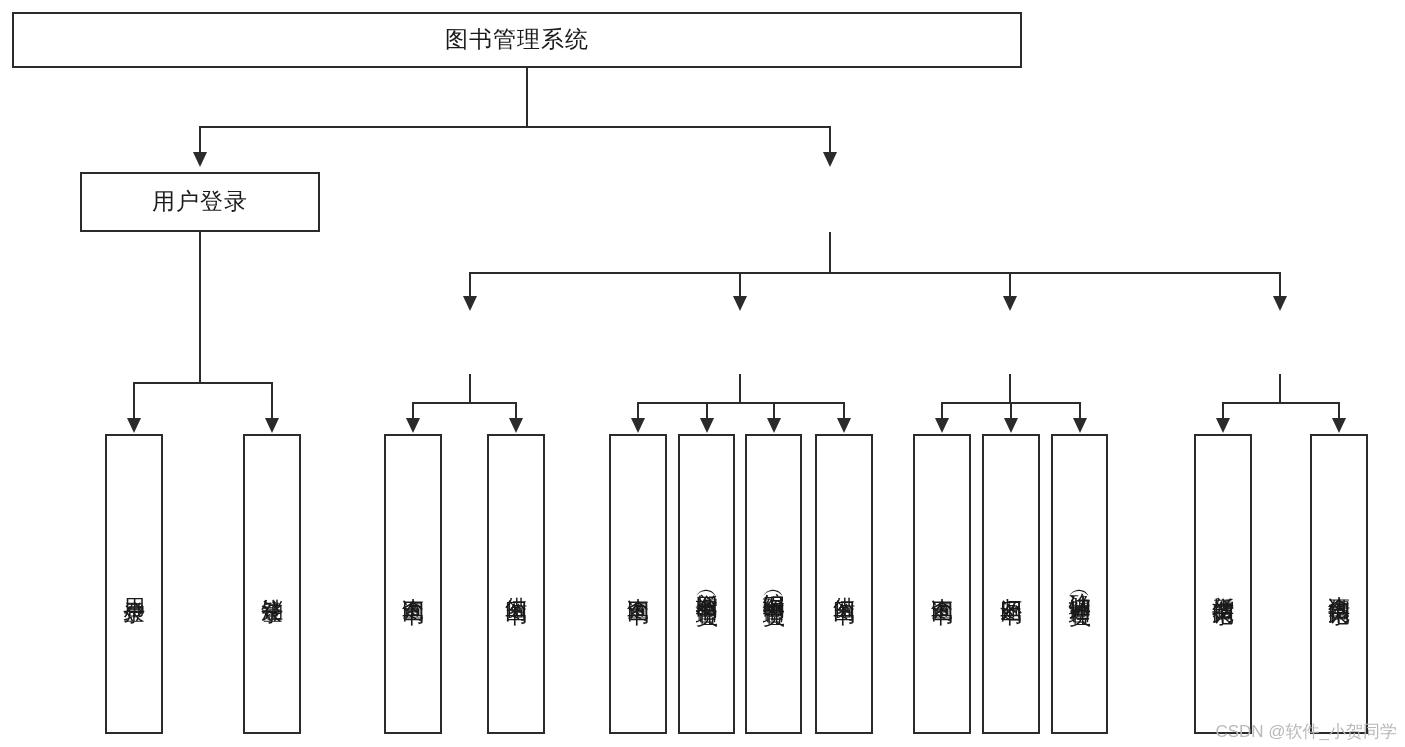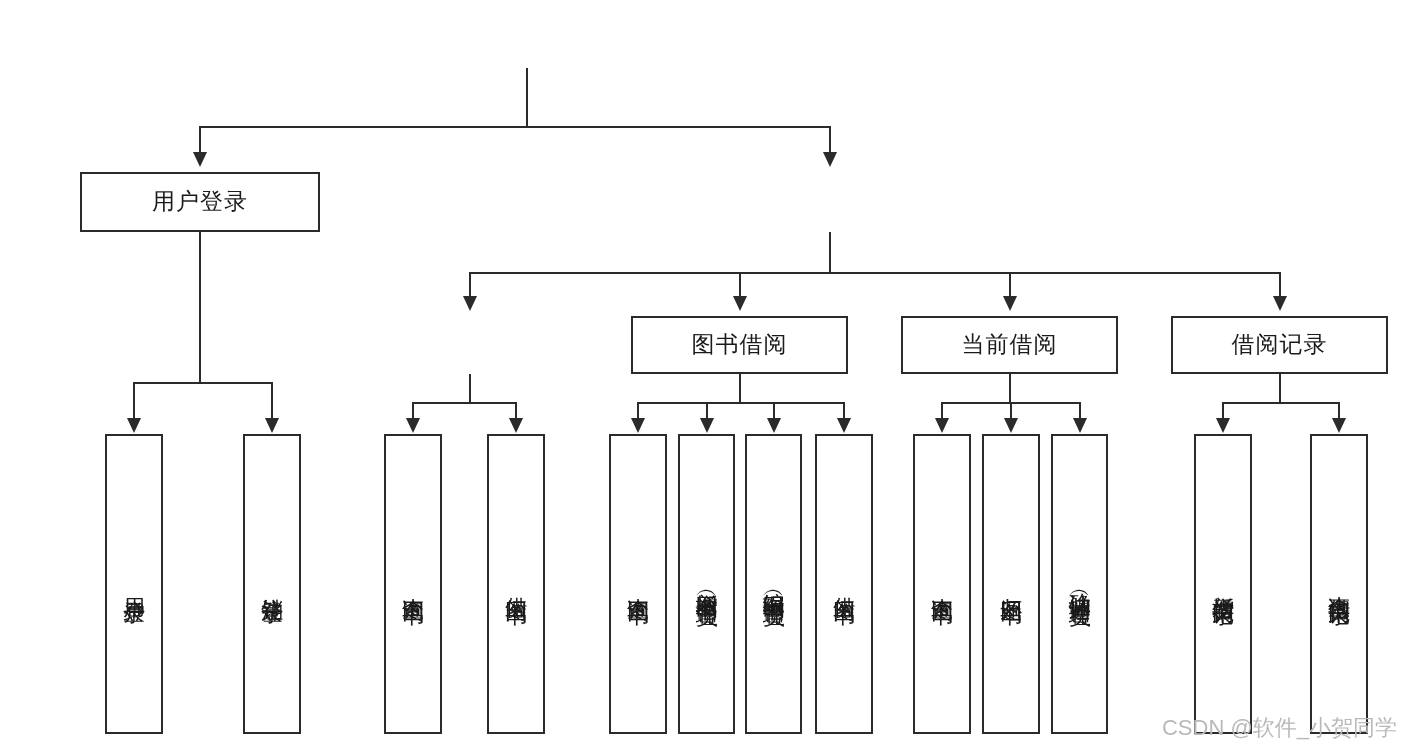--- a/index.html
+++ b/index.html
@@ -62,31 +62,34 @@
     width:0;height:0;
     border-left:7px solid transparent;
     border-right:7px solid transparent;
     border-top:15px solid #2b2b2b;
   }
   
   #watermark{
     position:absolute;
     right:8px;
     bottom:4px;
-    font-size:22px;
+    font-size:17px;
     color:#b9b9b9;
     white-space:nowrap;
     pointer-events:none;
   }
 </style>
 </head>
 <body>
 
 <div id="canvas">
 
+  <div class="node h-node root" style="left:12px;top:12px;width:1010px;height:56px;">
+    <span class="lbl">图书管理系统</span>
+  </div>
 
   <div class="ln vln" style="left:526px;top:68px;height:58px;"></div>
 
   <div class="ln hln" style="left:199px;top:126px;width:631px;"></div>
 
   <div class="ln vln" style="left:199px;top:126px;height:28px;"></div>
   <div class="arrow" style="left:193px;top:152px;"></div>
 
   <div class="ln vln" style="left:829px;top:126px;height:28px;"></div>
   <div class="arrow" style="left:823px;top:152px;"></div>
@@ -111,29 +114,20 @@
 
   <div class="ln vln" style="left:739px;top:272px;height:26px;"></div>
   <div class="arrow" style="left:733px;top:296px;"></div>
 
   <div class="ln vln" style="left:1009px;top:272px;height:26px;"></div>
   <div class="arrow" style="left:1003px;top:296px;"></div>
 
   <div class="ln vln" style="left:1279px;top:272px;height:26px;"></div>
   <div class="arrow" style="left:1273px;top:296px;"></div>
 
-  <div class="node h-node" style="left:631px;top:316px;width:217px;height:58px;">
-    <span class="lbl">图书借阅</span>
-  </div>
-  <div class="node h-node" style="left:901px;top:316px;width:217px;height:58px;">
-    <span class="lbl">当前借阅</span>
-  </div>
-  <div class="node h-node" style="left:1171px;top:316px;width:217px;height:58px;">
-    <span class="lbl">借阅记录</span>
-  </div>
 
   <div class="ln vln" style="left:469px;top:374px;height:28px;"></div>
   <div class="ln hln" style="left:412px;top:402px;width:103px;"></div>
   <div class="ln vln" style="left:412px;top:402px;height:18px;"></div>
   <div class="arrow" style="left:406px;top:418px;"></div>
   <div class="ln vln" style="left:515px;top:402px;height:18px;"></div>
   <div class="arrow" style="left:509px;top:418px;"></div>
 
   <div class="ln vln" style="left:739px;top:374px;height:28px;"></div>
   <div class="ln hln" style="left:637px;top:402px;width:207px;"></div>

